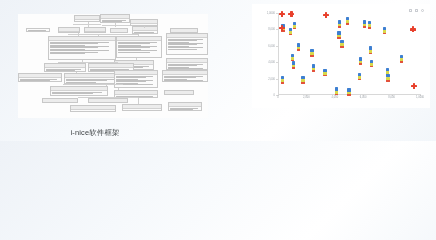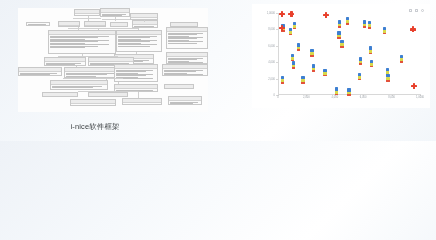--- a/index.html
+++ b/index.html
@@ -8,21 +8,21 @@
     font-family:"Liberation Sans","DejaVu Sans",sans-serif;
     background:linear-gradient(135deg,#eef2f7 0%,#f6f9fc 35%,#ffffff 70%,#f2f6fa 100%);
   }
   .slide{position:relative;width:436px;height:141px;}
 
   
   .panel{position:absolute;}
   .card{position:absolute;background:#ffffff;}
 
   
-  #left-panel{left:0;top:6px;width:218px;height:141px;}
+  #left-panel{left:0;top:12px;width:218px;height:141px;}
   #diagram-card{left:18px;top:2px;width:190px;height:104px;background:#fdfdfd;}
   .dbox{position:absolute;background:#fbfbfb;border:0.4px solid #c8c8c8;
         box-sizing:border-box;overflow:hidden;}
   .dbox .dhead{height:2.6px;background:#ececec;border-bottom:0.4px solid #d2d2d2;}
   .dbox .dlines{padding:0.6px 1px;}
   .dline{height:0.7px;background:#bfbfbf;margin:0.7px 0;border-radius:0.3px;}
   .dline.s{width:55%}.dline.m{width:75%}.dline.l{width:92%}
   .conn{position:absolute;background:#d0d0d0;}
 
   

